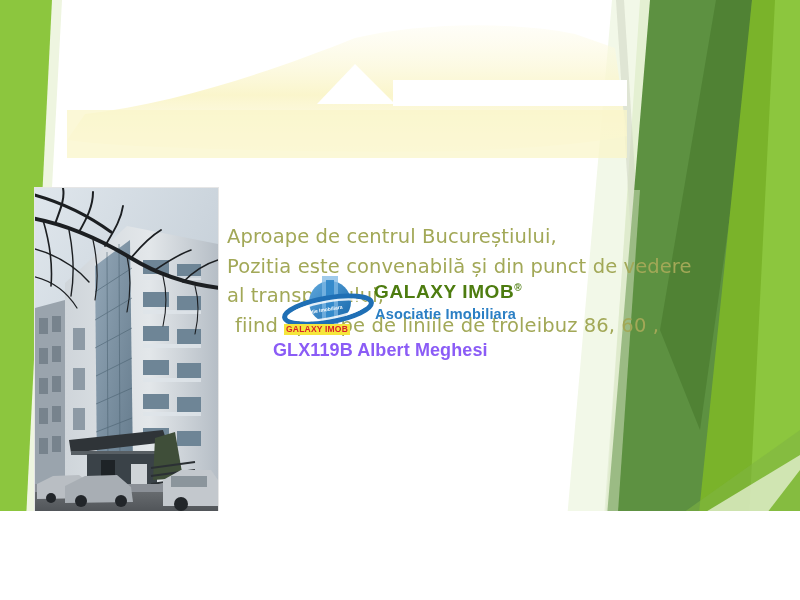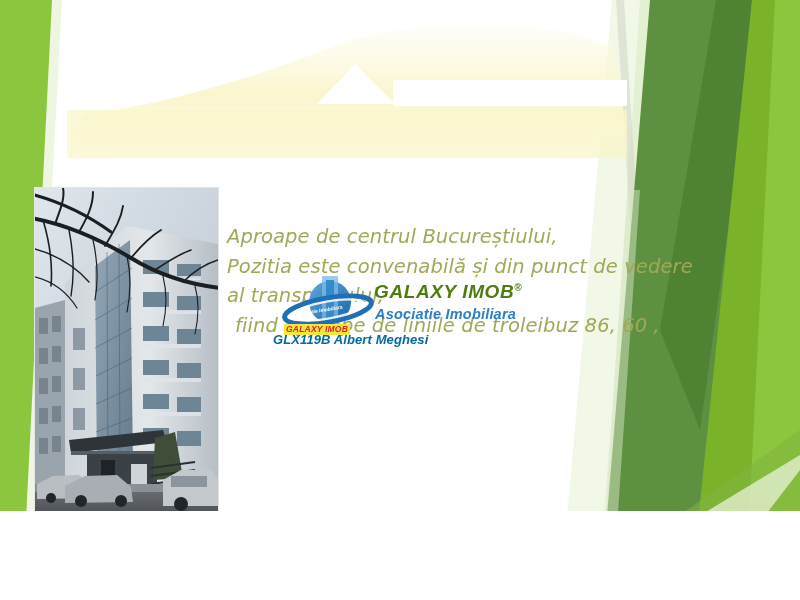--- a/index.html
+++ b/index.html
@@ -10,21 +10,20 @@
   }
   body {
     font-family: "Liberation Sans", sans-serif;
   }
   .slide {
     position: relative;
     width: 800px;
     height: 511px;
     overflow: hidden;
     background: #ffffff;
-    font-style: italic;
   }
 
   
   .facet-layer {
     position: absolute;
     inset: 0;
     width: 800px;
     height: 600px;
     pointer-events: none;
   }
@@ -119,24 +118,24 @@
     background: #f5e63c;
     padding: 0px 2px;
     letter-spacing: 0.2px;
     font-family: "Liberation Sans", sans-serif;
     white-space: nowrap;
     line-height: 11px;
   }
   .wm-ref {
     position: absolute;
     left: -9px;
-    top: 60px;
-    font-size: 13px;
+    top: 68px;
+    font-size: 18px;
     font-weight: bold;
-    color: #0369a1;
+    color: #8b5cf6;
     letter-spacing: 0.1px;
     font-family: "Liberation Sans", sans-serif;
     white-space: nowrap;
   }
 </style>
 </head>
 <body>
 
 <div class="slide">
 

